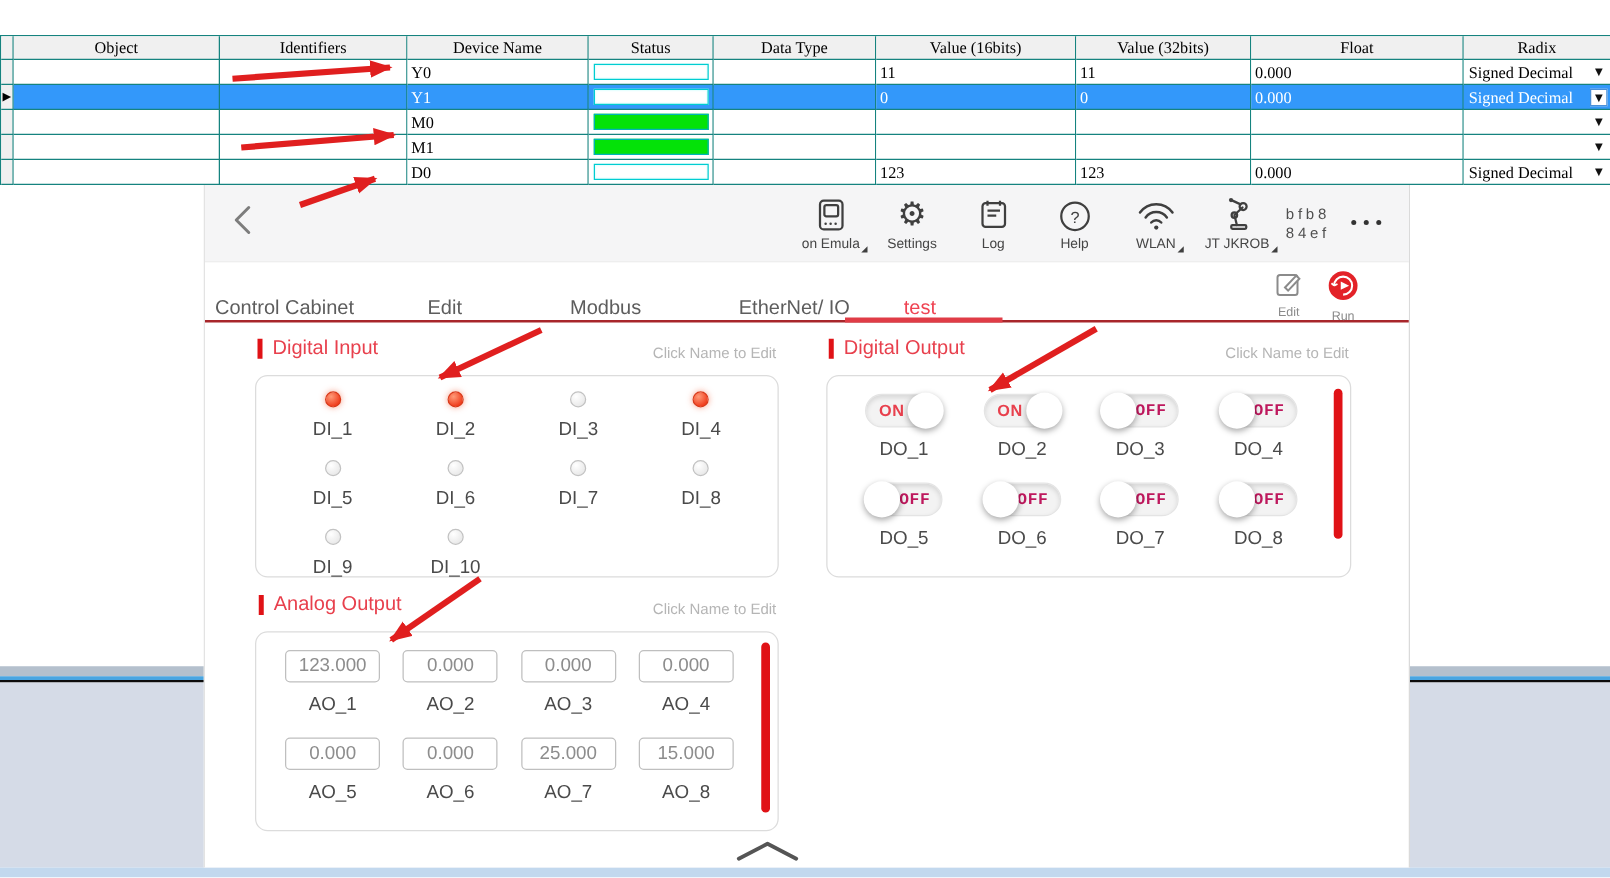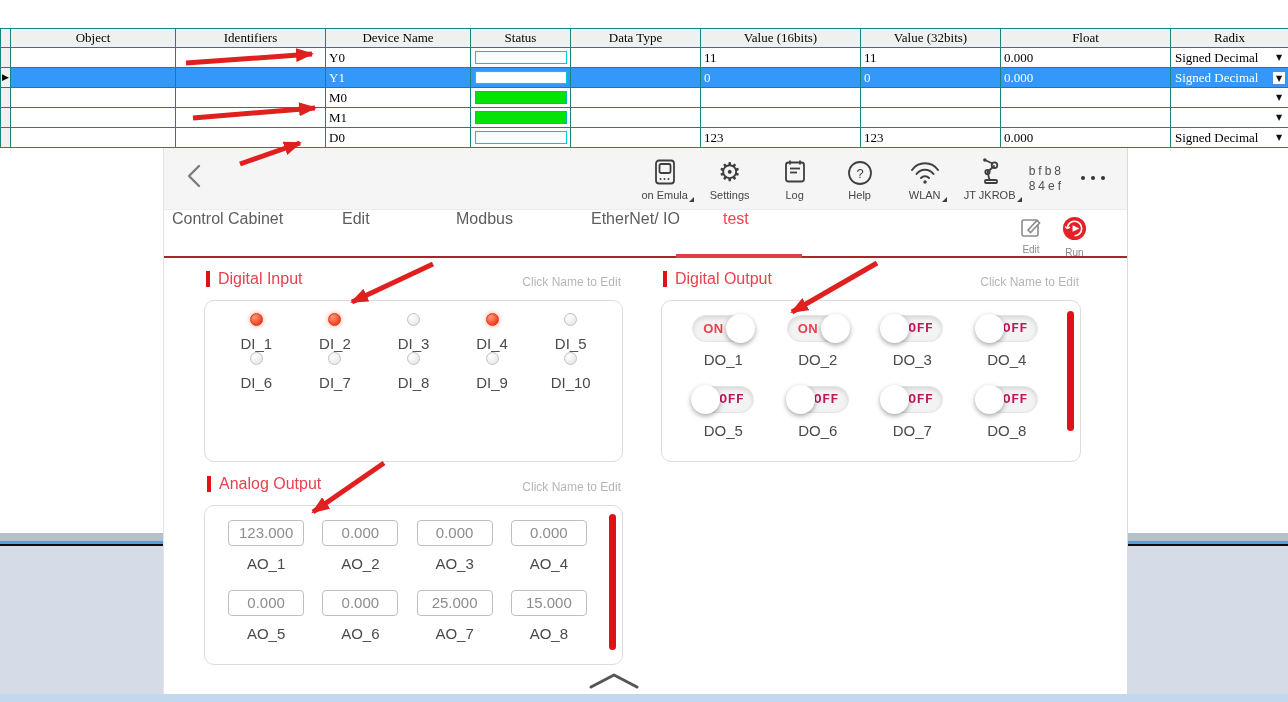--- a/index.html
+++ b/index.html
@@ -55,21 +55,21 @@
   .tri { position:absolute; right:-6px; bottom:-1px; width:0; height:0;
          border-left:5px solid transparent; border-bottom:5px solid #3f3f3f; }
   .gear-glyph { font-size:26px; line-height:28px; color:#3f3f3f; font-family:"DejaVu Sans",sans-serif; }
   .tb-code { margin-top:8px; font-size:12px; color:#4f4f4f; letter-spacing:3px;
              line-height:15px; text-align:right; }
   .tb-more { margin-top:20px; display:flex; gap:6px; padding:0 4px; }
   .tb-more i { width:4px; height:4px; border-radius:50%; background:#333; }
 
   .tabbar { position:absolute; top:62px; left:0; right:0; height:48px; background:#fff; }
   .tabline { position:absolute; left:0; right:0; bottom:0; height:2px; background:#a8262b; }
-  .tab { position:absolute; top:0; font-size:16px; color:#5d5d5d; cursor:pointer; white-space:nowrap; }
+  .tab { position:absolute; top:28px; font-size:16px; color:#5d5d5d; cursor:pointer; white-space:nowrap; }
   .tab.tab-true { color:#ef4352; }
   .tab-cc{left:8px;} .tab-tool{left:178px;} .tab-mb{left:292px;} .tab-en{left:427px;} .tab-test{left:559px;}
   .active-underline { position:absolute; left:512px; bottom:0; width:126px; height:4px; background:#e03c46; }
   .actions { position:absolute; top:68px; right:40px; display:flex; gap:20px; }
   .action { display:flex; flex-direction:column; align-items:center; cursor:pointer; }
   .action .alabel { font-size:10px; color:#8a8a8a; margin-top:2px; }
 
   
   .ptitle { position:absolute; display:flex; align-items:center; gap:8px;
             font-size:16px; color:#e8404d; }
@@ -79,21 +79,21 @@
   .p-di { left:40px;  top:152px; width:419px; height:162px; }
   .p-do { left:497px; top:152px; width:420px; height:162px; }
   .p-ao { left:40px;  top:357px; width:419px; height:160px; }
   .t-di { left:42px;  top:122px; }
   .t-do { left:499px; top:122px;text-align:right; }
   .t-ao { left:24px;  top:327px;padding-left:19px; }
   .h-di { left:299px; top:127px; width:158px; text-align:right; }
   .h-do { left:757px; top:127px; width:158px; text-align:right; }
   .h-ao { left:299px; top:332px; width:158px; text-align:right; }
 
-  .grid5 { display:grid; grid-template-columns:repeat(5,1fr); padding:12px 12px 0; }
+  .grid5 { display:grid; grid-template-columns:repeat(4,1fr); padding:12px 12px 0; row-gap:16px; }
   .grid4 { display:grid; grid-template-columns:repeat(4,1fr); padding:14px 26px 0 14px; row-gap:18px; }
   .io-item { display:flex; flex-direction:column; align-items:center; gap:9px; }
   .io-label { font-size:15px; color:#4a4a4a; }
 
   .led { width:13px; height:13px; border-radius:50%; }
   .led.led-on  { background:radial-gradient(circle at 35% 30%, #ff9a78, #f04020 72%);
                  border:1px solid #d83818; box-shadow:0 0 5px rgba(240,80,40,.55); }
   .led.led-off { background:radial-gradient(circle at 35% 30%, #ffffff, #e2e2e2);
                  border:1px solid #c2c2c2; }
 

